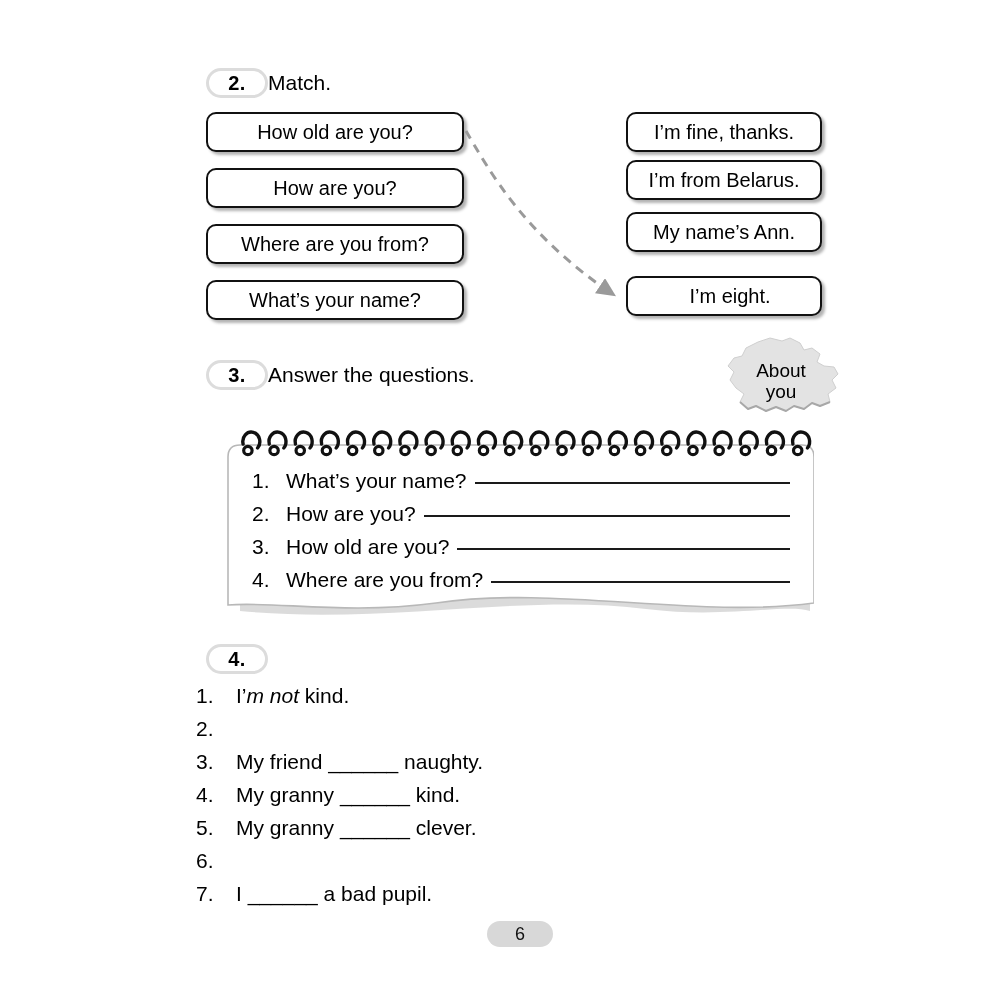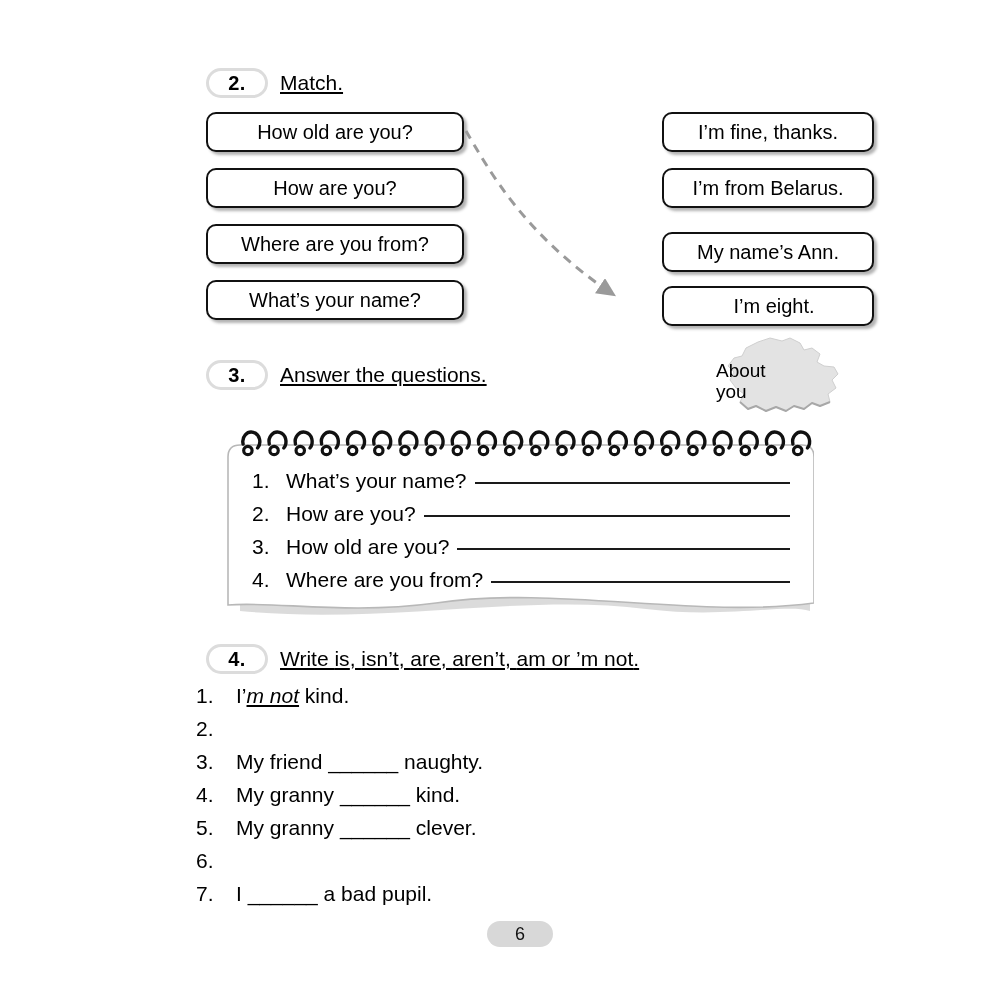--- a/index.html
+++ b/index.html
@@ -36,42 +36,40 @@
     align-items: center;
     justify-content: center;
     font-weight: bold;
     font-size: 20px;
     letter-spacing: 0.5px;
     box-sizing: border-box;
     flex: none;
   }
   .ex-title {
     font-size: 21px;
-    margin-left: 12px;
     white-space: nowrap;
-    text-decoration: underline;
   }
 
   
   .match-box {
     position: absolute;
     height: 40px;
     border: 2px solid #111111;
     border-radius: 10px;
     background: #ffffff;
     display: flex;
     align-items: center;
     justify-content: center;
     font-size: 20px;
     box-sizing: border-box;
     box-shadow: 3px 3px 3px rgba(0,0,0,0.30);
     white-space: nowrap;
   }
   .col-left  { left: 206px; width: 258px; }
-  .col-right { left: 626px; width: 212px; margin-left: 36px; }
+  .col-right { left: 626px; width: 196px; }
 
   
   .arrow-layer {
     position: absolute;
     left: 0; top: 0;
     width: 1000px; height: 1000px;
     pointer-events: none;
   }
 
   
@@ -132,21 +130,21 @@
     left: 716px;
     top: 336px;
     width: 130px;
     height: 92px;
   }
   .map-text {
     position: absolute;
     left: 0;
     top: 24px;
     width: 130px;
-    text-align: left;
+    text-align: center;
     font-size: 19px;
     line-height: 21px;
     color: #000000;
   }
 
   
   .ex4-list {
     position: absolute;
     left: 196px;
     top: 684px;
@@ -156,21 +154,21 @@
     font-size: 21px;
     height: 33px;
     display: flex;
     align-items: baseline;
     white-space: nowrap;
   }
   .ex4-num {
     width: 40px;
     flex: none;
   }
-  .ex4-text i { font-style: italic; text-decoration: underline; }
+  .ex4-text i { font-style: italic; }
 
   
   .page-num {
     position: absolute;
     left: 487px;
     top: 921px;
     width: 66px;
     height: 26px;
     background: #d8d8d8;
     border-radius: 13px;
@@ -190,23 +188,23 @@
     <div class="ex-badge">2.</div>
     <div class="ex-title">Match.</div>
   </div>
 
   <div class="match-box col-left" style="top:112px;">How old are you?</div>
   <div class="match-box col-left" style="top:168px;">How are you?</div>
   <div class="match-box col-left" style="top:224px;">Where are you from?</div>
   <div class="match-box col-left" style="top:280px;">What’s your name?</div>
 
   <div class="match-box col-right" style="top:112px;">I’m fine, thanks.</div>
-  <div class="match-box col-right" style="top:168px;">I’m from Belarus.</div>
-  <div class="match-box col-right" style="top:232px;">My name’s Ann.</div>
-  <div class="match-box col-right" style="top:286px;padding-left:12px;">I’m eight.</div>
+  <div class="match-box col-right" style="top:160px;">I’m from Belarus.</div>
+  <div class="match-box col-right" style="top:212px;">My name’s Ann.</div>
+  <div class="match-box col-right" style="top:276px;padding-left:12px;">I’m eight.</div>
 
   <svg class="arrow-layer" viewBox="0 0 1000 1000">
     <defs>
       <marker id="arrowhead" markerWidth="7" markerHeight="7" refX="5.6" refY="3" orient="auto">
         <path d="M0,0 L6.4,3 L0,6 z" fill="#9a9a9a"></path>
       </marker>
     </defs>
     <path d="M466,131 C489,170 524,235 614,295" fill="none" stroke="#9a9a9a" stroke-width="3" stroke-dasharray="9 7" stroke-linecap="butt" marker-end="url(#arrowhead)"></path>
   </svg>
 
@@ -305,23 +303,20 @@
         <circle cx="507.3454545454546" cy="26.5" r="4.2" fill="none" stroke="#111111" stroke-width="3.2"></circle>
         <path d="M528.7272727272727,20 A8.5,9.5 0 1 1 543.2272727272727,24" fill="none" stroke="#111111" stroke-width="3.4" stroke-linecap="round"></path>
         <circle cx="533.5272727272727" cy="26.5" r="4.2" fill="none" stroke="#111111" stroke-width="3.2"></circle>
         <path d="M554.909090909091,20 A8.5,9.5 0 1 1 569.409090909091,24" fill="none" stroke="#111111" stroke-width="3.4" stroke-linecap="round"></path>
         <circle cx="559.709090909091" cy="26.5" r="4.2" fill="none" stroke="#111111" stroke-width="3.2"></circle>
       </g>
   </svg>
 
   <div class="ex-head" style="left:206px; top:644px;">
     <div class="ex-badge">4.</div>
-    <div class="ex-title">
-      <span>Write </span><u>is</u>, <u>isn’t</u>, <u>are</u>, <u>aren’t</u>, <u>am</u><span> or </span><u>’m not</u><span>.</span>
-    </div>
   </div>
 
   <div class="ex4-list">
     <div class="ex4-row">
       <span class="ex4-num">1.</span>
       <span class="ex4-text"><span>I’</span><i>m not</i><span> kind.</span></span>
     </div>
     <div class="ex4-row">
       <span class="ex4-num">2.</span>
     </div>

